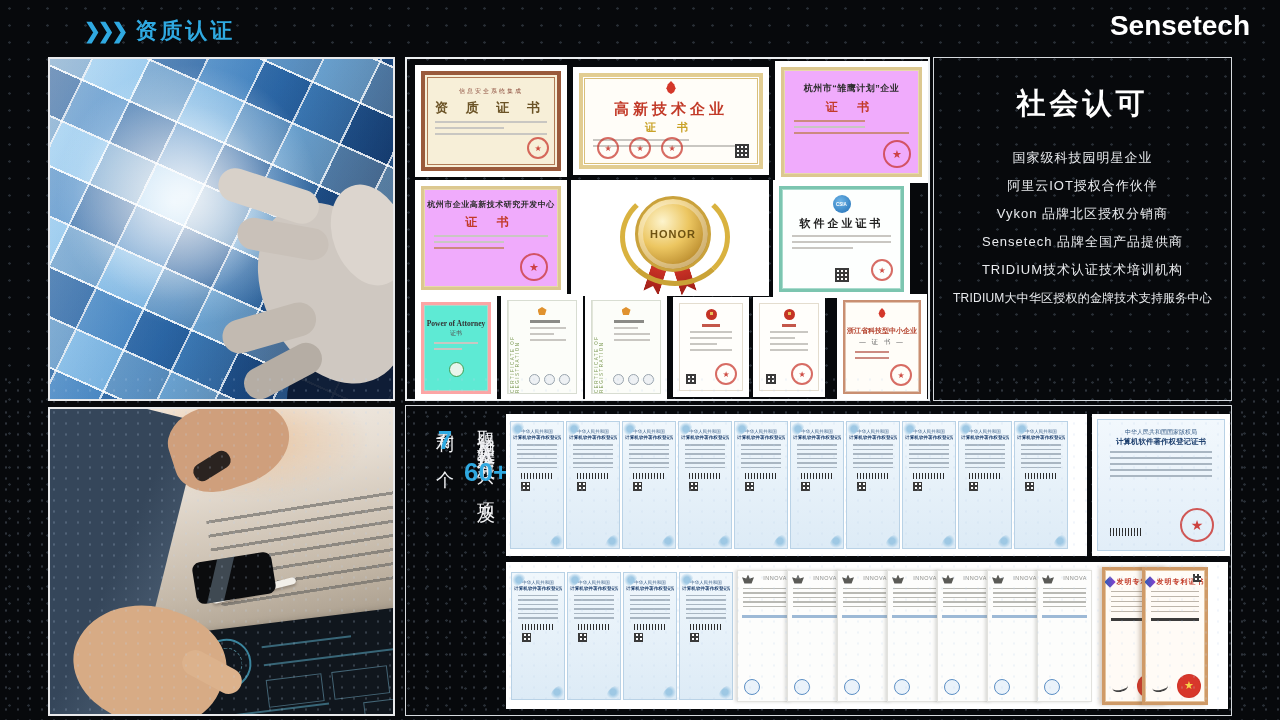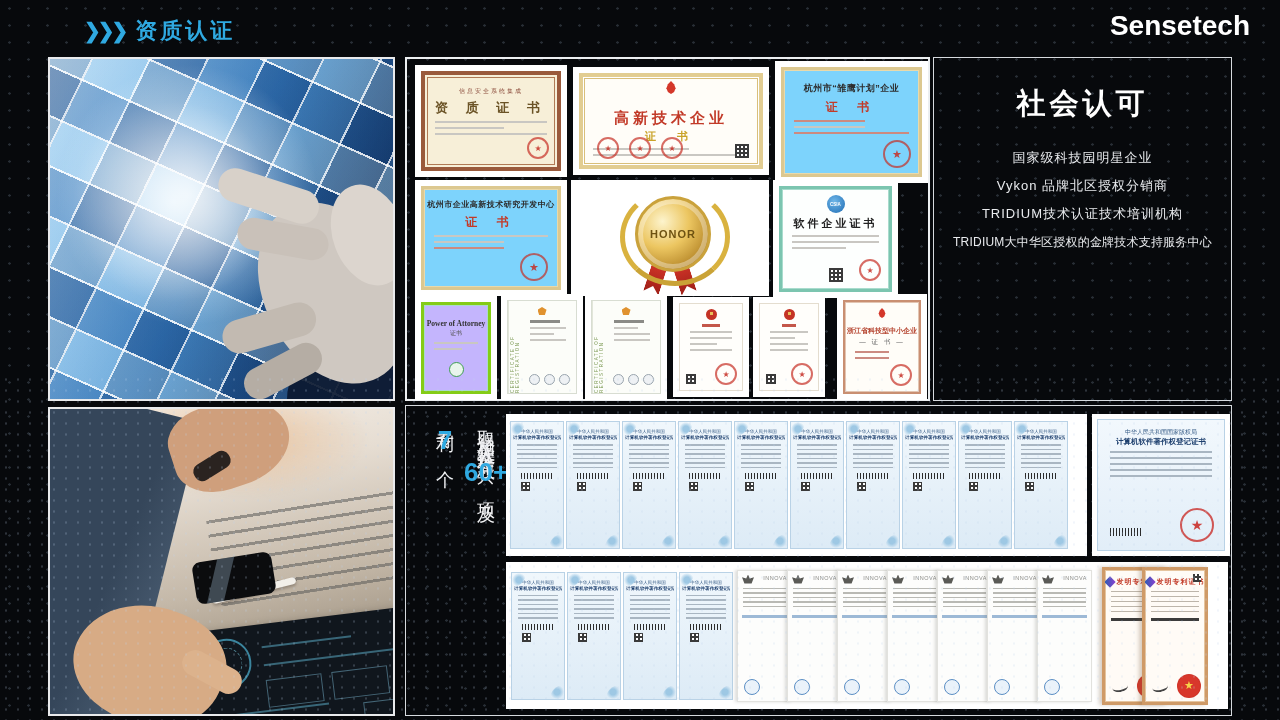--- a/index.html
+++ b/index.html
@@ -80,46 +80,46 @@
       repeating-linear-gradient(90deg,#3a3a3a 0 2px,#fff 2px 4px);}
   .bar{background:repeating-linear-gradient(90deg,#2c2c2c 0 1px,transparent 1px 3px);}
 
   
   .frame-zizhi{background:#f7efd8;border:4px solid #9a5a3c;box-shadow:inset 0 0 0 2px #f7efd8, inset 0 0 0 3px #b07a55;}
   .zz-tag{font-size:6px;color:#8a4a3a;text-align:center;margin-top:12px;letter-spacing:2px;}
   .zz-title{font-size:13px;font-weight:bold;color:#6b5326;text-align:center;letter-spacing:7px;margin-top:3px;}
   
   .frame-gaoxin{background:#fffdf8;border:4px solid #e2cd92;box-shadow:inset 0 0 0 1px #fff, inset 0 0 0 2px #d9bf7a;}
   .flame{width:11px;height:13px;margin:4px auto 0;background:#d4372a;clip-path:polygon(50% 0,78% 25%,92% 55%,78% 85%,50% 100%,22% 85%,8% 55%,22% 25%);}
-  .gx-title{font-size:15px;font-weight:bold;color:#c23a28;text-align:center;letter-spacing:4px;margin-top:15px;}
+  .gx-title{font-size:15px;font-weight:bold;color:#c23a28;text-align:center;letter-spacing:4px;margin-top:6px;}
   .gx-sub{font-size:11px;color:#c9a227;font-weight:bold;text-align:center;letter-spacing:9px;margin-top:1px;}
   .seal-row{position:absolute;left:14px;bottom:6px;display:flex;gap:10px;align-items:center;}
   
-  .frame-gold{background:#7dd3fc;border:3px solid #dcc890;box-shadow:inset 0 0 0 1px #e8d9ab;}
+  .frame-gold{background:#f0abfc;border:3px solid #dcc890;box-shadow:inset 0 0 0 1px #e8d9ab;}
   .gold-title{font-size:9px;font-weight:bold;color:#2d2d2d;text-align:center;margin-top:12px;letter-spacing:0.5px;white-space:nowrap;}
   .gold-title.small{font-size:8px;margin-top:10px;}
   .gold-sub{font-size:12px;color:#c23a28;font-weight:bold;text-align:center;letter-spacing:8px;margin-top:4px;}
   
   .medal-card{display:flex;align-items:center;justify-content:center;}
   .medal{position:relative;width:104px;height:104px;text-align:center;}
   .wreath{position:absolute;left:2px;top:2px;width:100px;height:88px;border-radius:50%;border:5px solid transparent;border-left-color:#d9b23f;border-right-color:#d9b23f;border-bottom-color:#caa336;}
   .ribbon{position:absolute;bottom:-4px;width:16px;height:34px;background:linear-gradient(180deg,#d8372b,#9e1f17);}
   .ribbon.l{left:30px;transform:rotate(18deg);clip-path:polygon(0 0,100% 0,100% 100%,50% 78%,0 100%);}
   .ribbon.r{left:58px;transform:rotate(-18deg);clip-path:polygon(0 0,100% 0,100% 100%,50% 78%,0 100%);}
   .disc{position:absolute;left:17px;top:10px;width:70px;height:70px;border-radius:50%;
     background:radial-gradient(circle at 35% 32%,#fdf4cd,#ecc661 40%,#bd8f30 72%,#8f641d);
     border:3px solid #caa23c;box-shadow:inset 0 0 0 5px rgba(255,255,255,.35);
     display:flex;align-items:center;justify-content:center;}
   .disc span{font-size:11px;font-weight:bold;color:#6e5212;letter-spacing:1px;}
   
   .frame-soft{background:#fdfffe;border:3px solid #7cc5b0;box-shadow:inset 0 0 0 1px #a8dccd;}
   .csia{width:18px;height:18px;border-radius:50%;background:radial-gradient(circle at 40% 35%,#6fb6e8,#1f6db4);margin:6px auto 0;display:flex;align-items:center;justify-content:center;color:#fff;font-size:4.5px;font-weight:bold;}
   .soft-title{font-size:11px;font-weight:bold;color:#222;text-align:center;letter-spacing:3px;margin-top:3px;}
   
-  .frame-poa{background:#c4b5fd;border:3px solid #84cc16;box-shadow:inset 0 0 0 1px #aad8cc;}
+  .frame-poa{background:#5eead4;border:3px solid #fca5a5;box-shadow:inset 0 0 0 1px #aad8cc;}
   .poa-title{font-family:"Liberation Serif",serif;font-size:7.5px;font-weight:bold;color:#333;text-align:center;margin-top:14px;}
   .poa-sub{font-size:6px;color:#555;text-align:center;margin-top:1px;}
   .seal-green{position:absolute;left:50%;bottom:14px;width:13px;height:13px;margin-left:-7px;border-radius:50%;border:1.5px solid #3f9e53;background:#e9f5ec;}
   
   .frame-reg{background:#fcfdf9;border:1px solid #d8ddd2;}
   .reg-side{position:absolute;left:0px;top:0;bottom:0;width:11px;display:flex;align-items:center;justify-content:center;
     writing-mode:vertical-rl;transform:rotate(180deg);font-size:4.5px;letter-spacing:1.5px;color:#7d9a55;border-right:1px solid #e2e6da;}
   .reg-crest{width:9px;height:8px;margin:6px auto 0;background:#e0922f;clip-path:polygon(50% 0,100% 35%,82% 100%,18% 100%,0 35%);}
   .reg-title{height:3px;background:#8a8a86;margin:5px 16px 0 22px;}
   .reg-seals{position:absolute;right:6px;bottom:8px;display:flex;gap:4px;}
@@ -277,21 +277,21 @@
     <div class="medal">
       <div class="ribbon l"></div>
       <div class="ribbon r"></div>
       <div class="wreath"></div>
       <div class="disc">
           <span>HONOR</span>
         </div>
     </div>
   </div>
 
-  <div class="card" style="left:366px;top:121px;width:125px;height:118px;">
+  <div class="card" style="left:366px;top:121px;width:137px;height:118px;">
     <div class="frame frame-soft">
       <div class="csia">CSIA</div>
       <div class="soft-title">软件企业证书</div>
       <div class="lines">
           <i></i>
           <i></i>
           <i class="short"></i>
         </div>
       <div class="qr" style="left:50%;bottom:7px;width:14px;height:14px;margin-left:-7px;"></div>
       <div class="seal sm" style="right:8px;bottom:8px;">★</div>
@@ -387,21 +387,23 @@
         </div>
       <div class="seal sm" style="right:7px;bottom:6px;">★</div>
     </div>
   </div>
 </div>
 
 <div class="social-panel">
   <div class="social-head">社会认可</div>
   <div class="social-list">
     <div class="social-item">国家级科技园明星企业</div>
+    <div class="social-item">阿里云IOT授权合作伙伴</div>
     <div class="social-item">Vykon 品牌北区授权分销商</div>
+    <div class="social-item">Sensetech 品牌全国产品提供商</div>
     <div class="social-item">TRIDIUM技术认证技术培训机构</div>
     <div class="social-item">TRIDIUM大中华区授权的金牌技术支持服务中心</div>
   </div>
 </div>
 
 <div class="photo photo-bottom">
   <div class="pb-base"></div>
   <div class="pb-warm"></div>
   <div class="pb-person"></div>
   <div class="pb-arm"></div>

